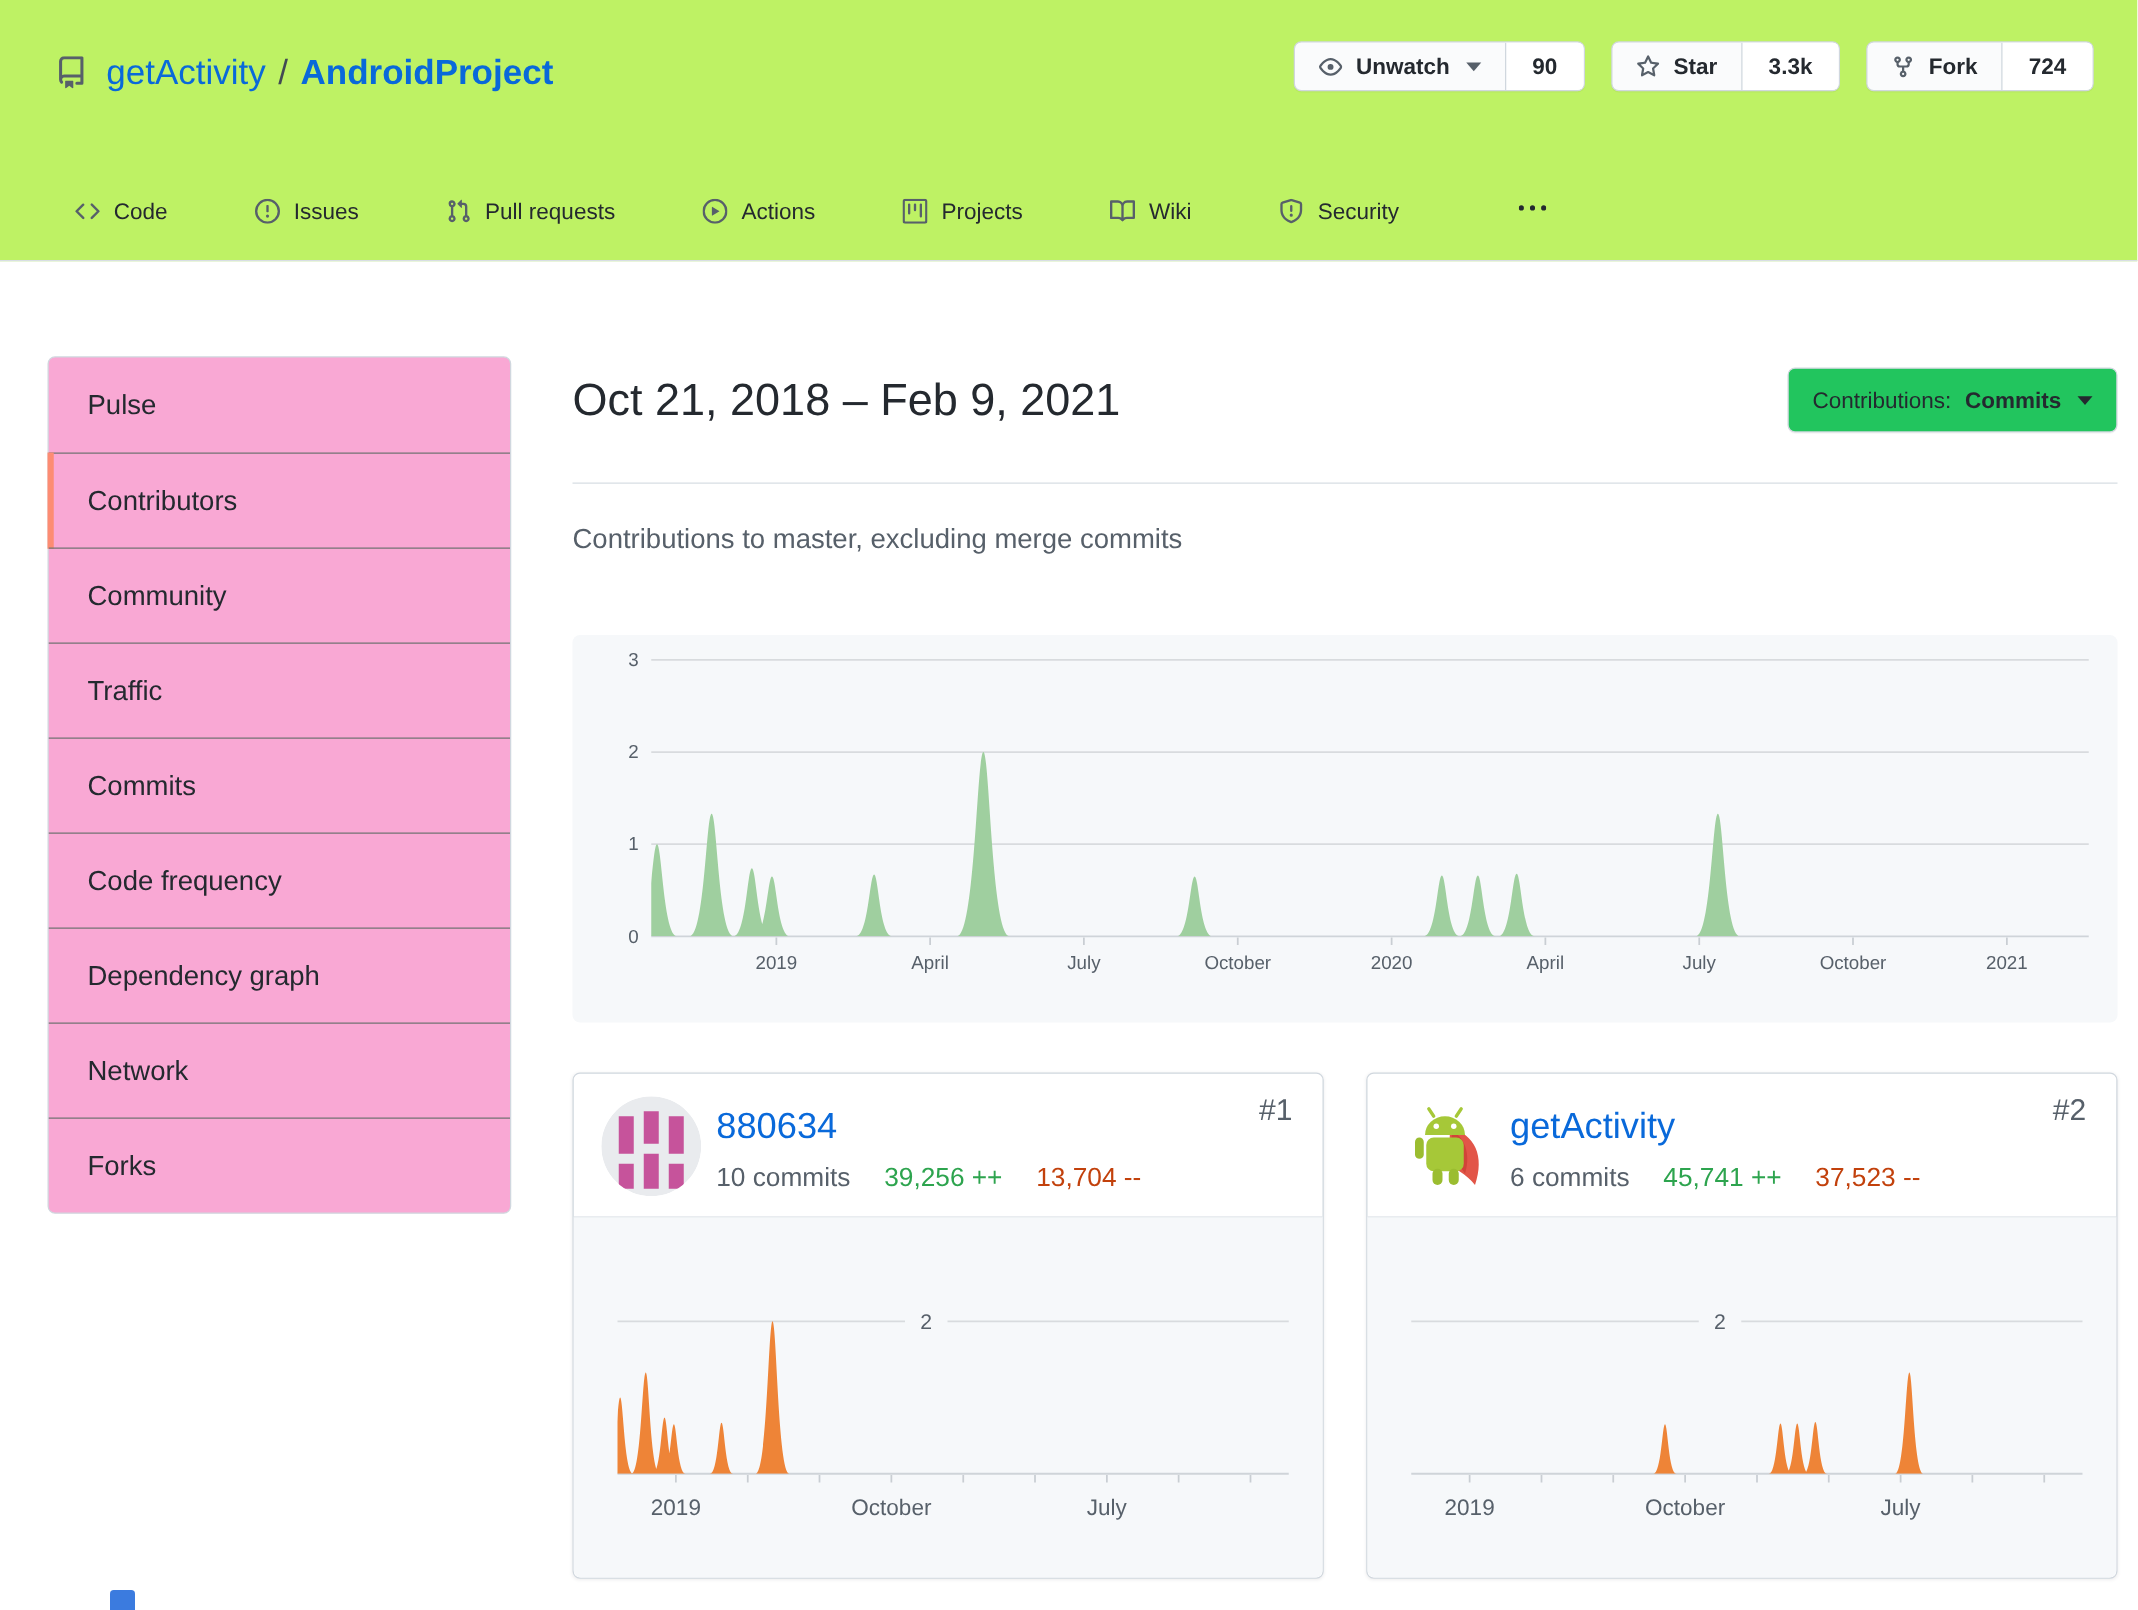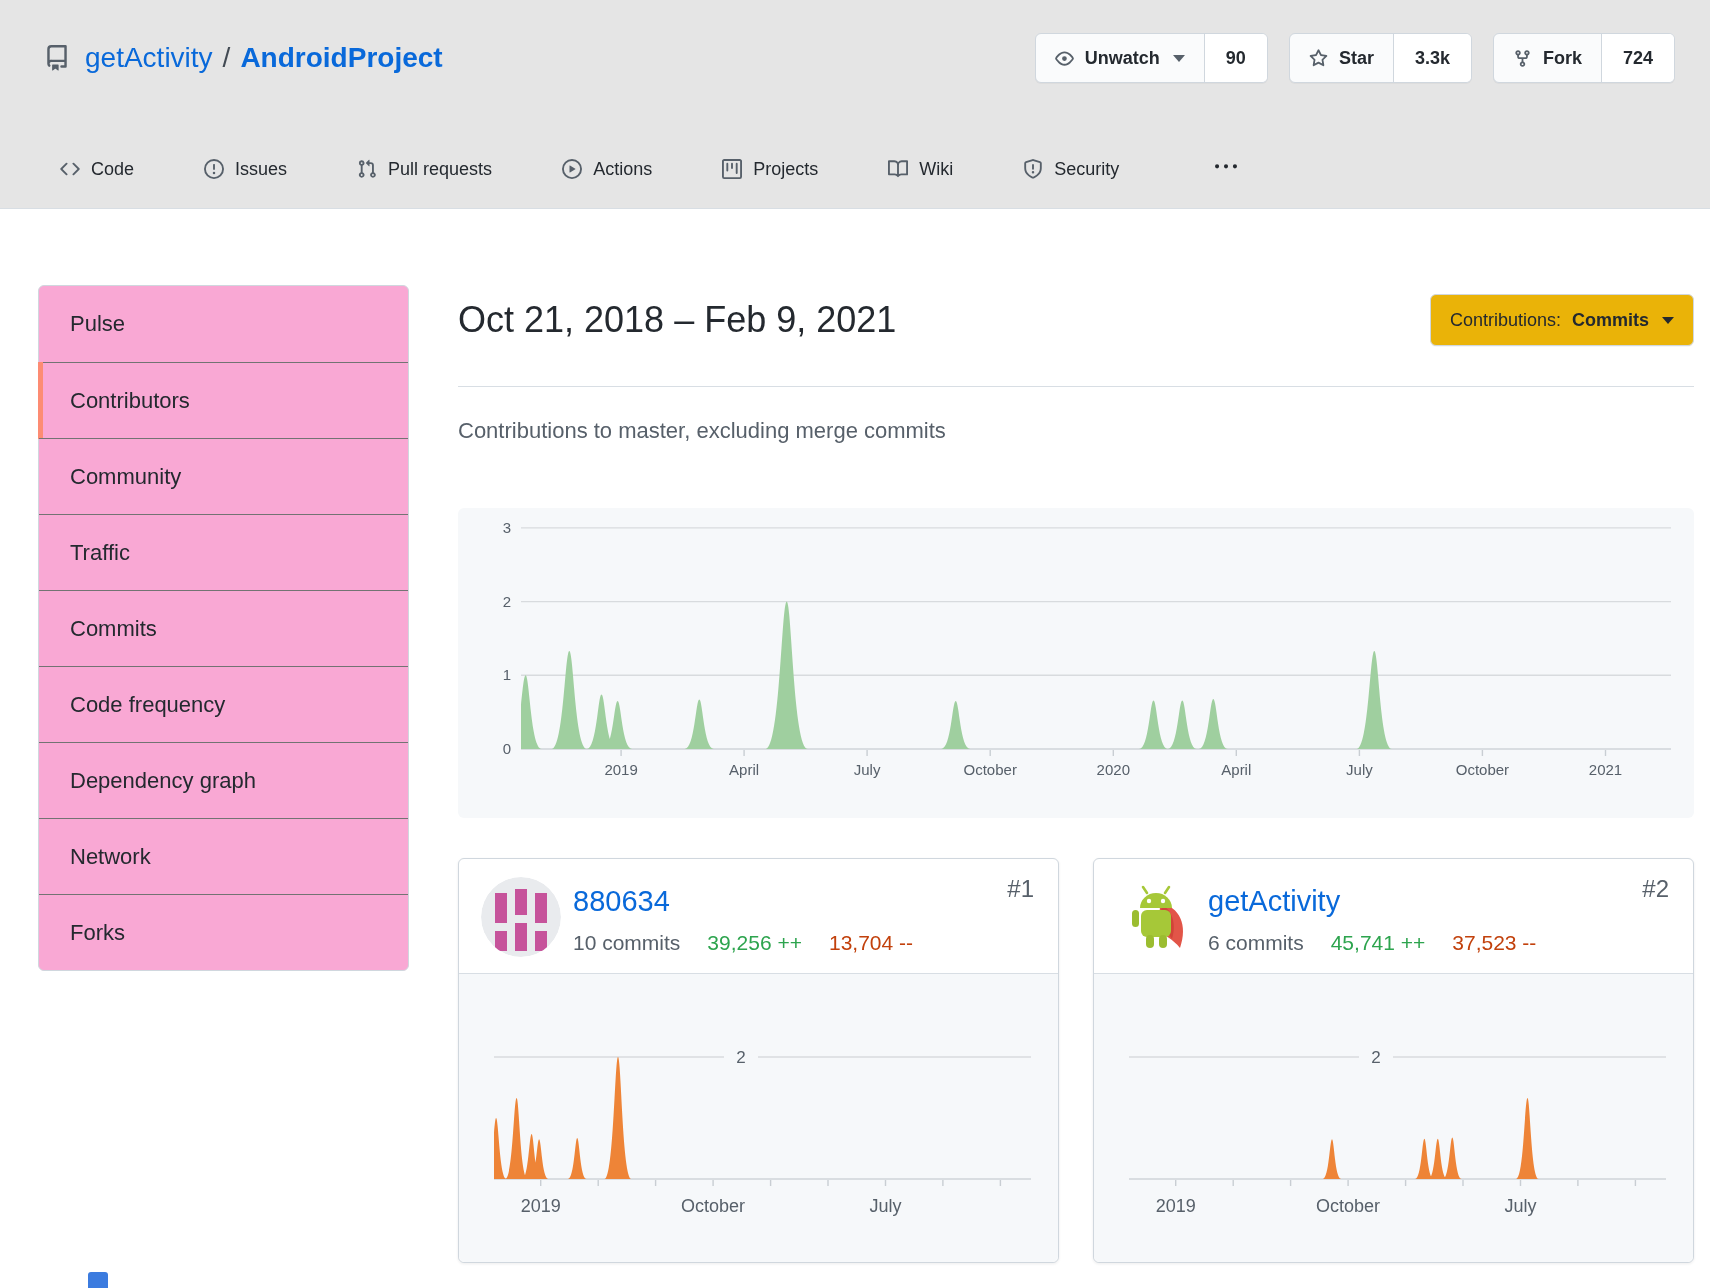--- a/index.html
+++ b/index.html
@@ -1,30 +1,30 @@
 <!DOCTYPE html>
 <html><head>
 <meta charset="utf-8">
 <style>
   * { margin:0; padding:0; box-sizing:border-box; }
   html,body { width:1710px; height:1288px; background:#fff; overflow:hidden;
     font-family:"Liberation Sans", sans-serif; color:#24292f; position:relative; }
 
   
   .app-header { position:absolute; left:0; top:0; width:1710px; height:209px;
-    background:#e5e5e5; border-bottom:1px solid #d8dee4; }
+    background:#bef264; border-bottom:1px solid #d8dee4; }
   .repo-title-row { position:absolute; top:33px; left:44px; height:50px; display:flex; align-items:center; }
   .repo-title-row .oct { width:26px; height:26px; fill:#57606a; margin-right:15px; }
   .repo-title { font-size:28px; }
   .repo-title a { color:#0969da; text-decoration:none; cursor:pointer; }
   .repo-title .sep { color:#424a53; margin:0 10px; }
   .repo-title .repo-name { font-weight:700; }
 
   .header-actions { position:absolute; top:33px; right:35px; height:50px; display:flex; gap:21px; }
-  .btn-group { display:flex; height:50px; border:1px solid #d0d7de; border-radius:6px;
+  .btn-group { display:flex; height:40px; border:1px solid #d0d7de; border-radius:6px;
     background:#fafbfc; box-shadow:0 1px 0 rgba(27,31,36,0.04); overflow:hidden; cursor:pointer; }
   .btn-main { display:flex; align-items:center; gap:11px; padding:0 19px;
     font-size:18px; font-weight:600; color:#24292f; }
   .btn-main .oct { width:19px; height:19px; fill:#57606a; }
   .btn-count { display:flex; align-items:center; padding:0 21px; font-size:18px; font-weight:600;
     border-left:1px solid #d0d7de; background:#fff; }
   .caret { width:0; height:0; border-left:6px solid transparent; border-right:6px solid transparent;
     border-top:7px solid #57606a; margin-left:2px; }
 
   .nav-row { position:absolute; bottom:0; left:60px; height:78px; display:flex; align-items:center; gap:70px; }
@@ -42,21 +42,21 @@
   .side-item.selected::before { content:""; position:absolute; left:-1px; top:-1px; bottom:-1px;
     width:5px; background:#fd8c73; }
   .side-item:first-child.selected::before { border-top-left-radius:6px; }
 
   
   .main-col { position:absolute; left:458px; top:294px; width:1236px; height:975px; }
   .title-row { position:absolute; top:0; left:0; width:1236px; display:flex;
     justify-content:space-between; align-items:flex-end; }
   .date-heading { font-size:36px; font-weight:400; color:#24292f; line-height:52px; }
   .filter-btn { height:52px; display:flex; align-items:center; gap:11px; padding:0 19px;
-    background:#eab308; border:1px solid #d0d7de; border-radius:6px;
+    background:#22c55e; border:1px solid #d0d7de; border-radius:6px;
     box-shadow:0 1px 0 rgba(27,31,36,0.04); font-size:18px; color:#24292f; cursor:pointer; }
   .filter-btn b { font-weight:700; }
   .filter-btn .caret { border-top-color:#24292f; }
 
   .rule { position:absolute; top:92px; left:0; width:1236px; border:0; border-top:1px solid #d8dee4; }
   .chart-caption { position:absolute; top:124px; left:0; font-size:22px; color:#57606a; }
 
   .chart-box { position:absolute; top:214px; left:0; width:1236px; height:310px;
     background:#f6f8fa; border-radius:6px; }
   .chart-box svg { display:block; width:1236px; height:310px; }

